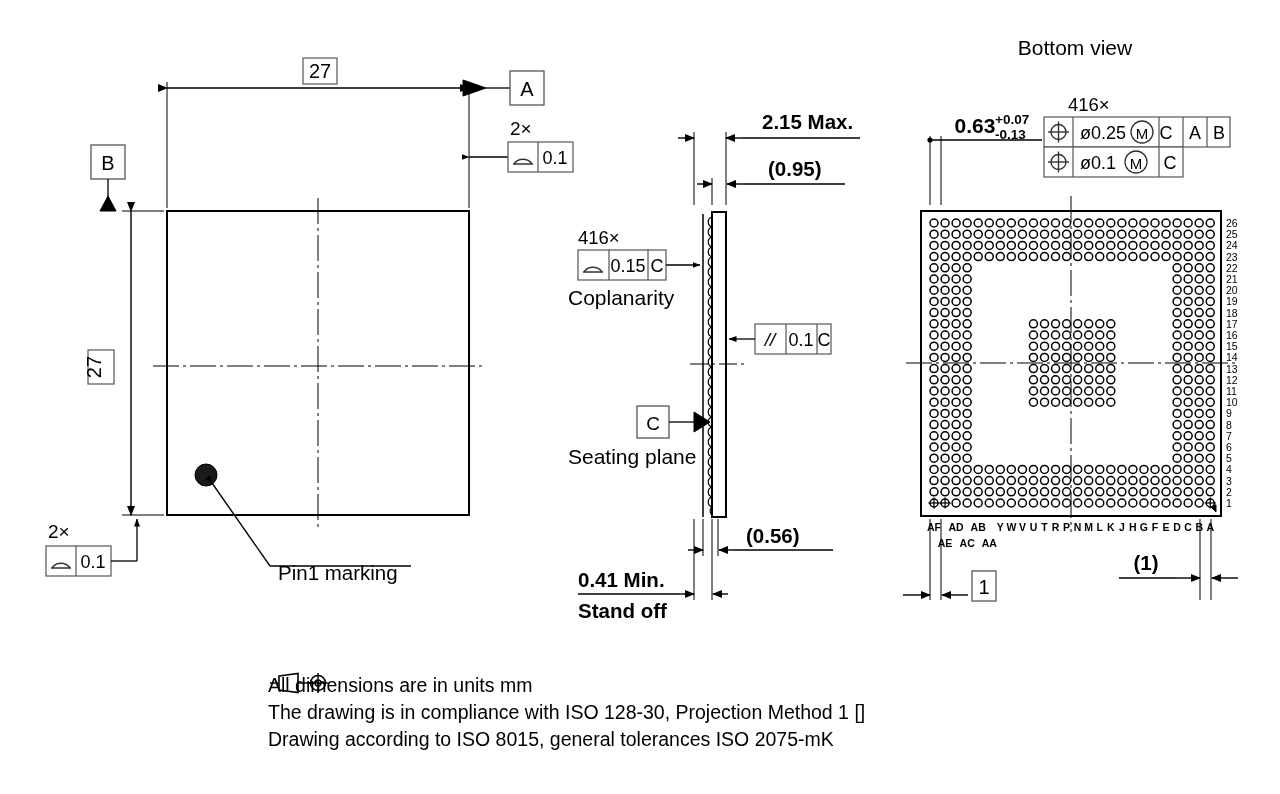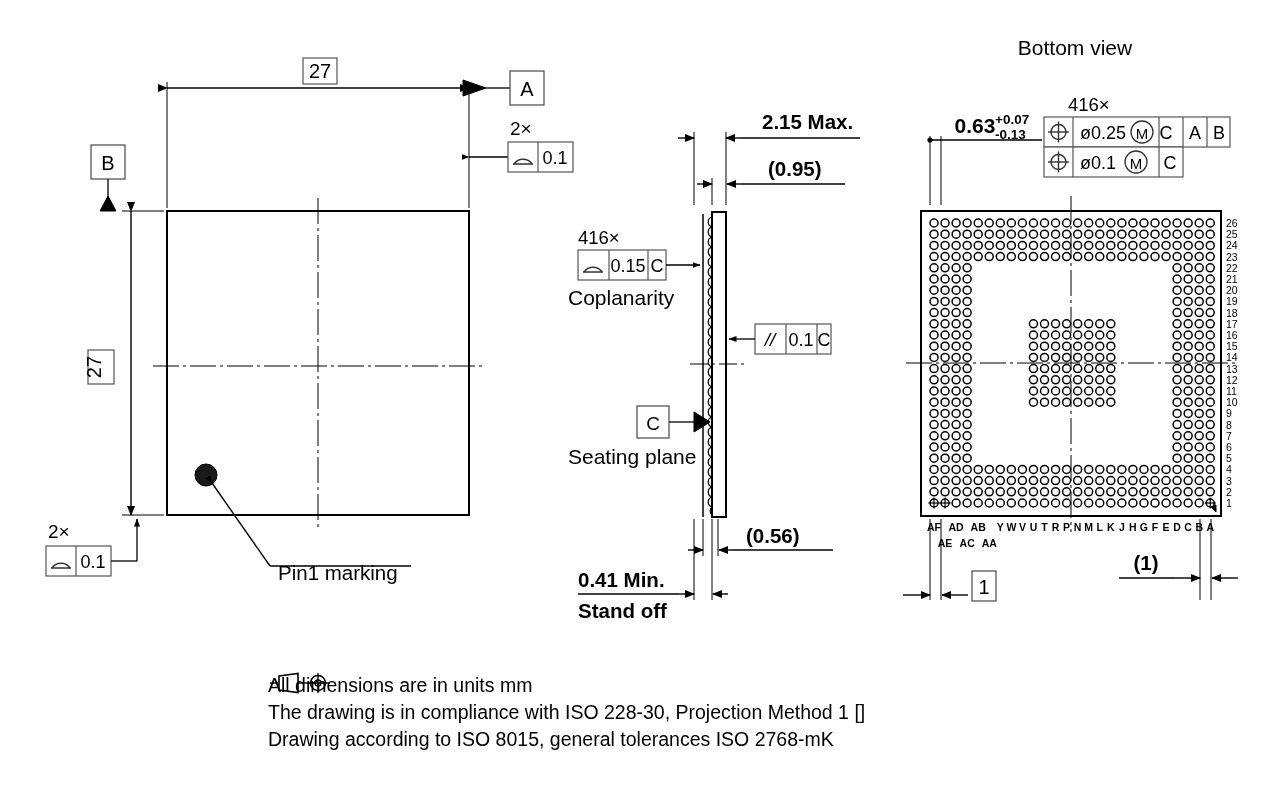--- a/index.html
+++ b/index.html
@@ -736,26 +736,26 @@
     <line x1="1175" y1="578" x2="1200" y2="578" stroke="#000" stroke-width="1.4" marker-end="url(#ar)"></line>
     <line x1="1238" y1="578" x2="1212" y2="578" stroke="#000" stroke-width="1.4" marker-end="url(#ar)"></line>
     <line x1="1119" y1="578" x2="1175" y2="578" stroke="#000" stroke-width="1.4"></line>
     <text x="1146" y="570" font-size="20.5" font-weight="bold" text-anchor="middle">(1)</text>
   </g>
 </svg>
 
 <div class="notes">
   <div>All dimensions are in units mm</div>
   <div>
-    <span>The drawing is in compliance with ISO 228-30, Projection Method 1 [</span><span class="proj"><svg width="68" height="22" viewBox="0 0 68 22">
+    <span>The drawing is in compliance with ISO 128-30, Projection Method 1 [</span><span class="proj"><svg width="68" height="22" viewBox="0 0 68 22">
             <line x1="2" y1="11" x2="10" y2="11" stroke="#000" stroke-width="1.4"></line>
             <path d="M11,4 L30,1.5 L30,20.5 L11,18 Z" fill="none" stroke="#000" stroke-width="1.6"></path>
             <line x1="30" y1="11" x2="46" y2="11" stroke="#000" stroke-width="1.4"></line>
             <circle cx="50" cy="11" r="7.5" fill="none" stroke="#000" stroke-width="1.6"></circle>
             <circle cx="50" cy="11" r="3" fill="none" stroke="#000" stroke-width="1.4"></circle>
             <line x1="39" y1="11" x2="62" y2="11" stroke="#000" stroke-width="1.4"></line>
             <line x1="50" y1="1" x2="50" y2="21" stroke="#000" stroke-width="1.4"></line>
           </svg></span><span>]</span>
   </div>
-  <div>Drawing according to ISO 8015, general tolerances ISO 2768-mK</div>
+  <div>Drawing according to ISO 8015, general tolerances ISO 2075-mK</div>
 </div>
 
 </div>
 
 </body></html>

